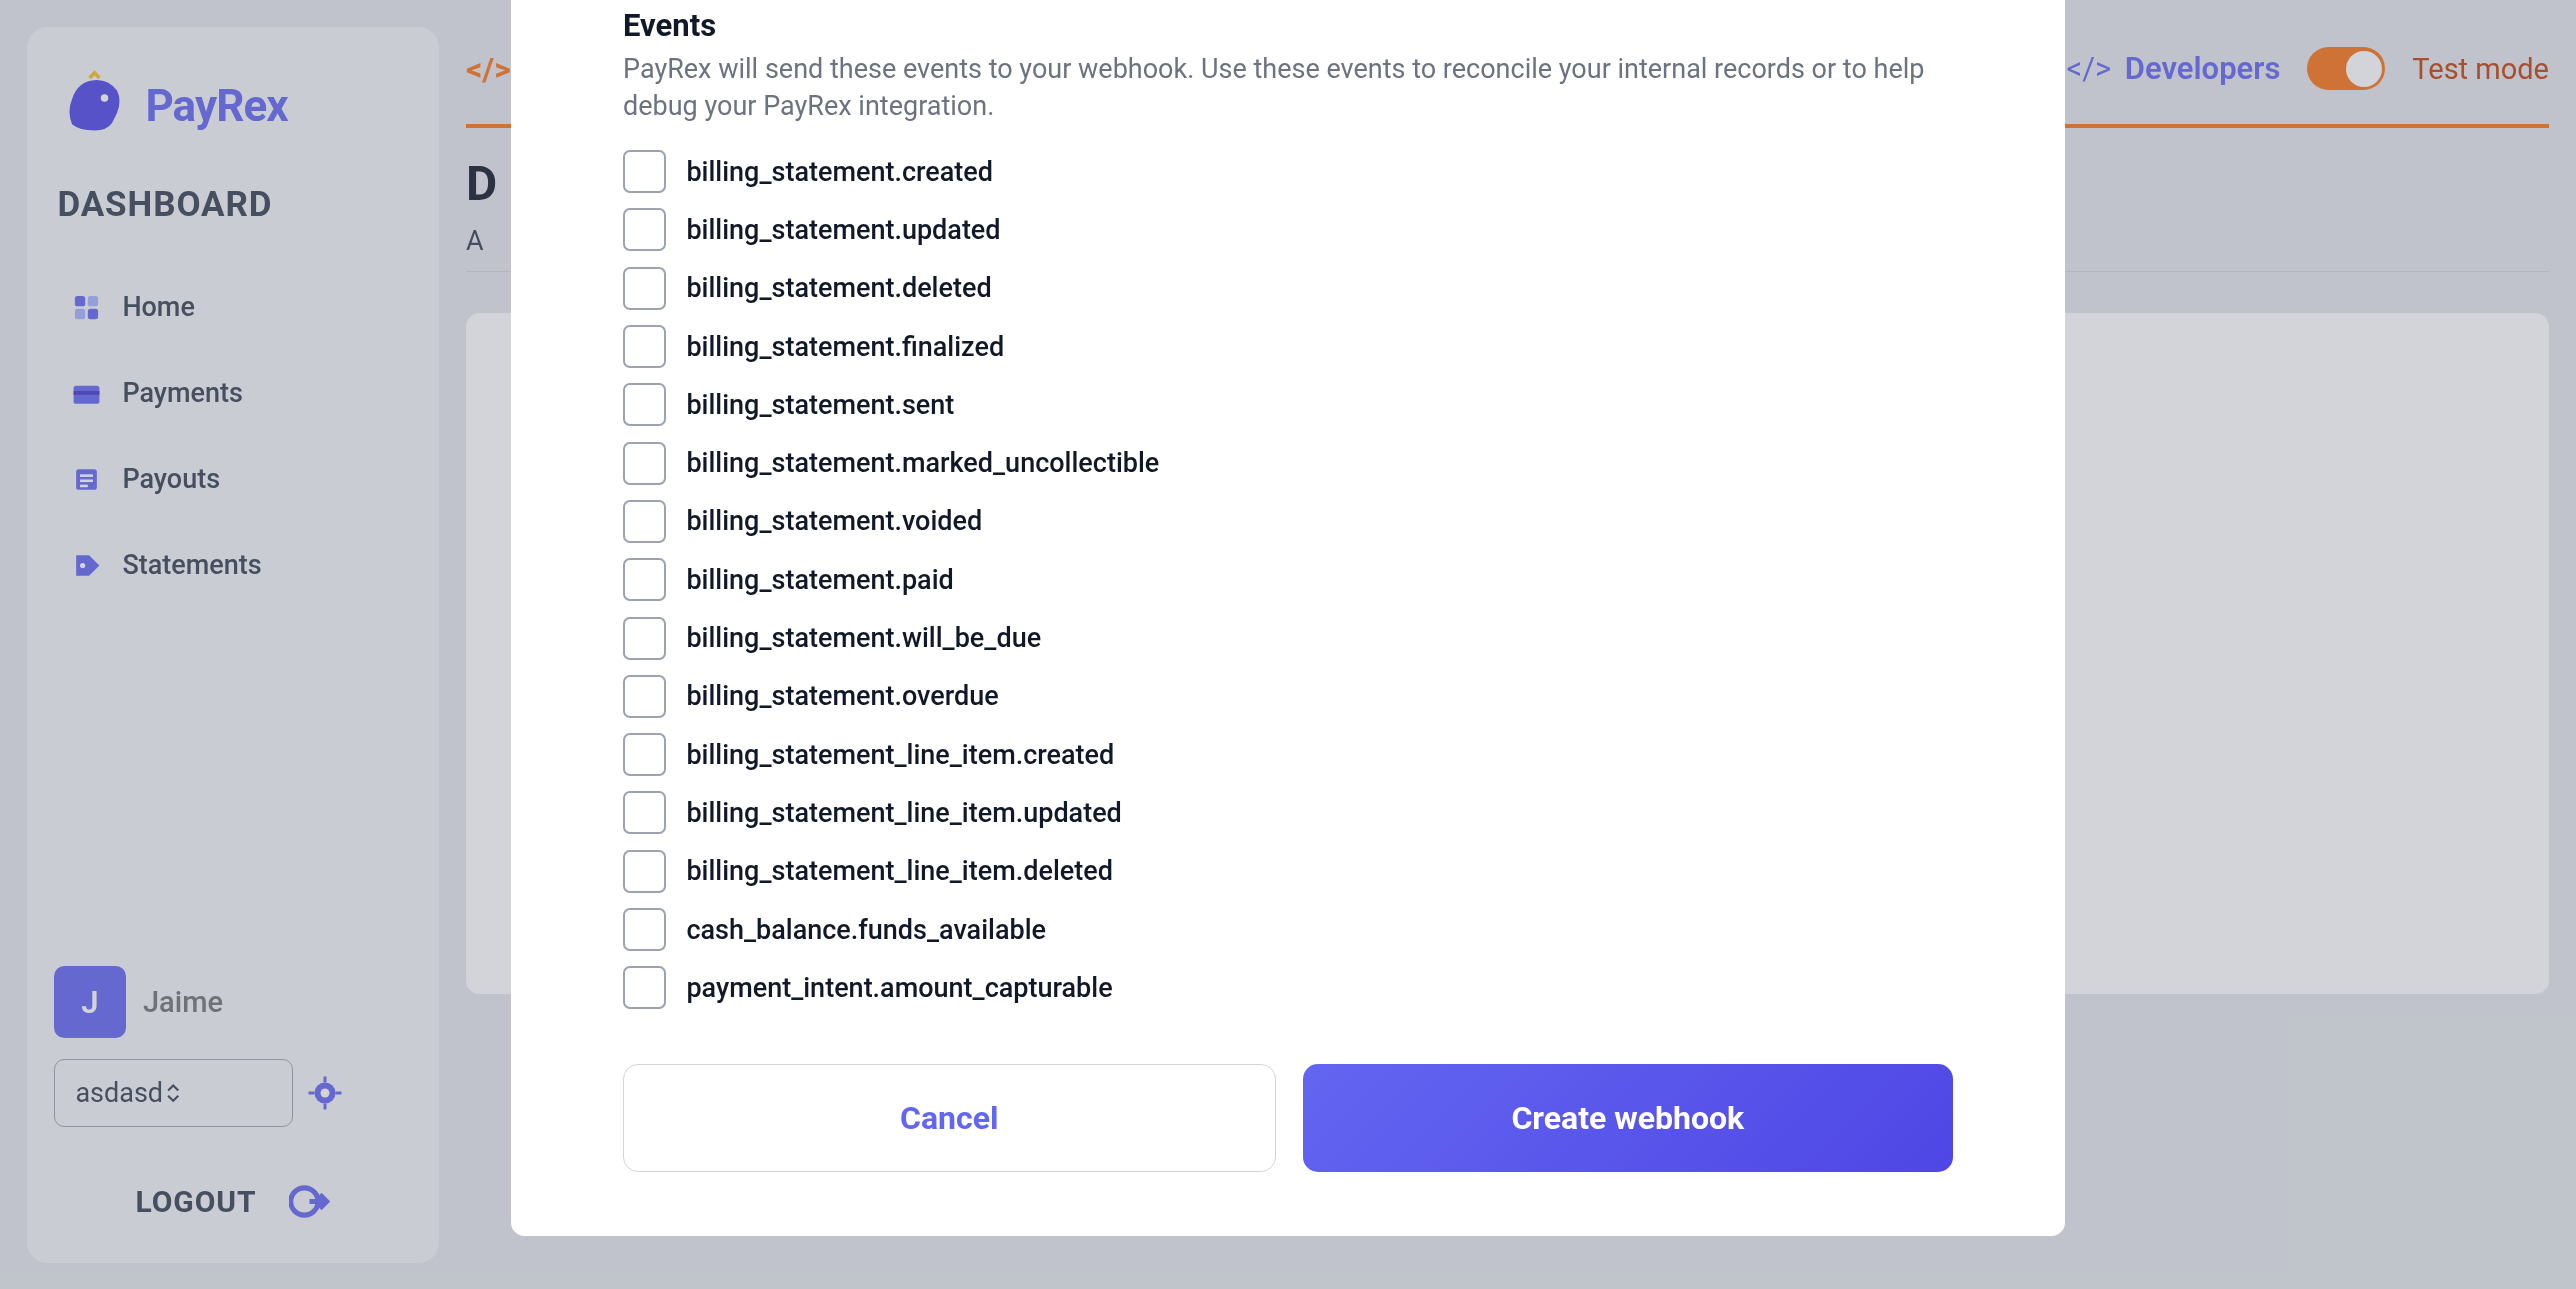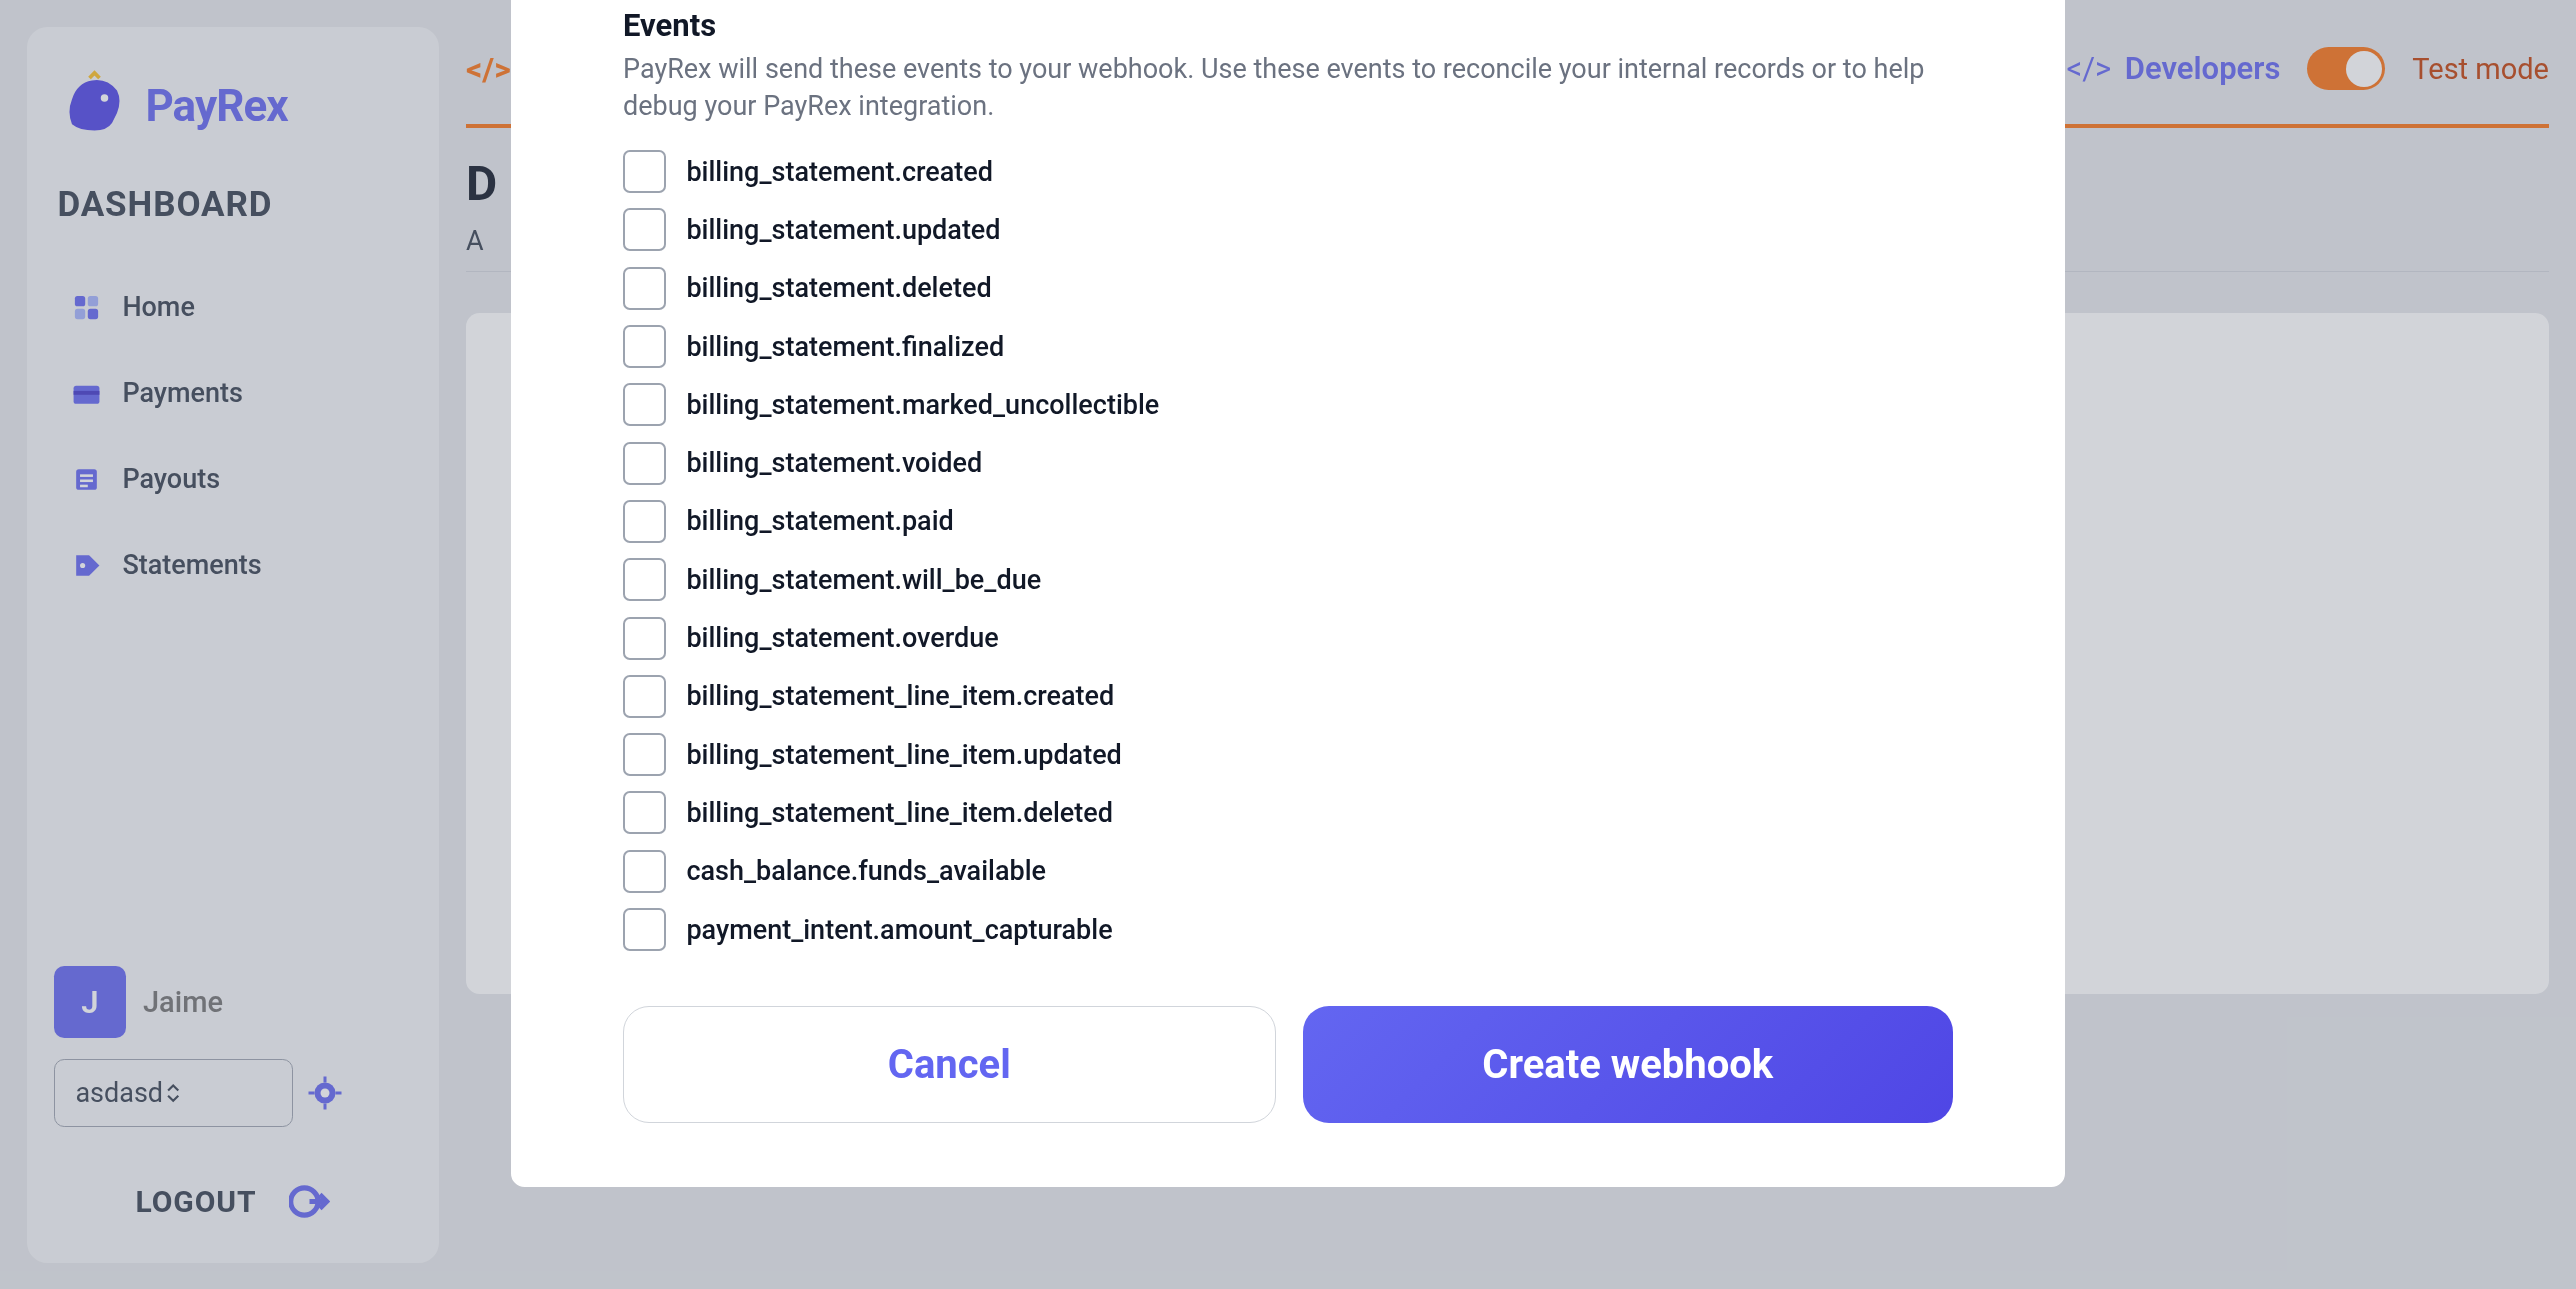--- a/index.html
+++ b/index.html
@@ -289,22 +289,22 @@
       color: #111827;
       font-weight: 500;
     }
     .modal-buttons {
       display: flex;
       gap: 27px;
     }
     .btn {
       flex: 1;
       padding: 34px 0;
-      border-radius: 26px;
-      font-size: 40px;
+      border-radius: 15px;
+      font-size: 32px;
       font-weight: 700;
       cursor: pointer;
       text-align: center;
       border: none;
     }
     .btn-cancel {
       background: white;
       border: 1.7px solid #d1d5db;
       color: #6366f1;
     }
@@ -453,20 +453,24 @@
           <div class="event-item">
             <div class="checkbox"></div>
             <span class="event-label">billing_statement.deleted</span>
           </div>
           <div class="event-item">
             <div class="checkbox"></div>
             <span class="event-label">billing_statement.finalized</span>
           </div>
           <div class="event-item">
             <div class="checkbox"></div>
+            <span class="event-label">billing_statement.sent</span>
+          </div>
+          <div class="event-item">
+            <div class="checkbox"></div>
             <span class="event-label">billing_statement.marked_uncollectible</span>
           </div>
           <div class="event-item">
             <div class="checkbox"></div>
             <span class="event-label">billing_statement.voided</span>
           </div>
           <div class="event-item">
             <div class="checkbox"></div>
             <span class="event-label">billing_statement.paid</span>
           </div>

